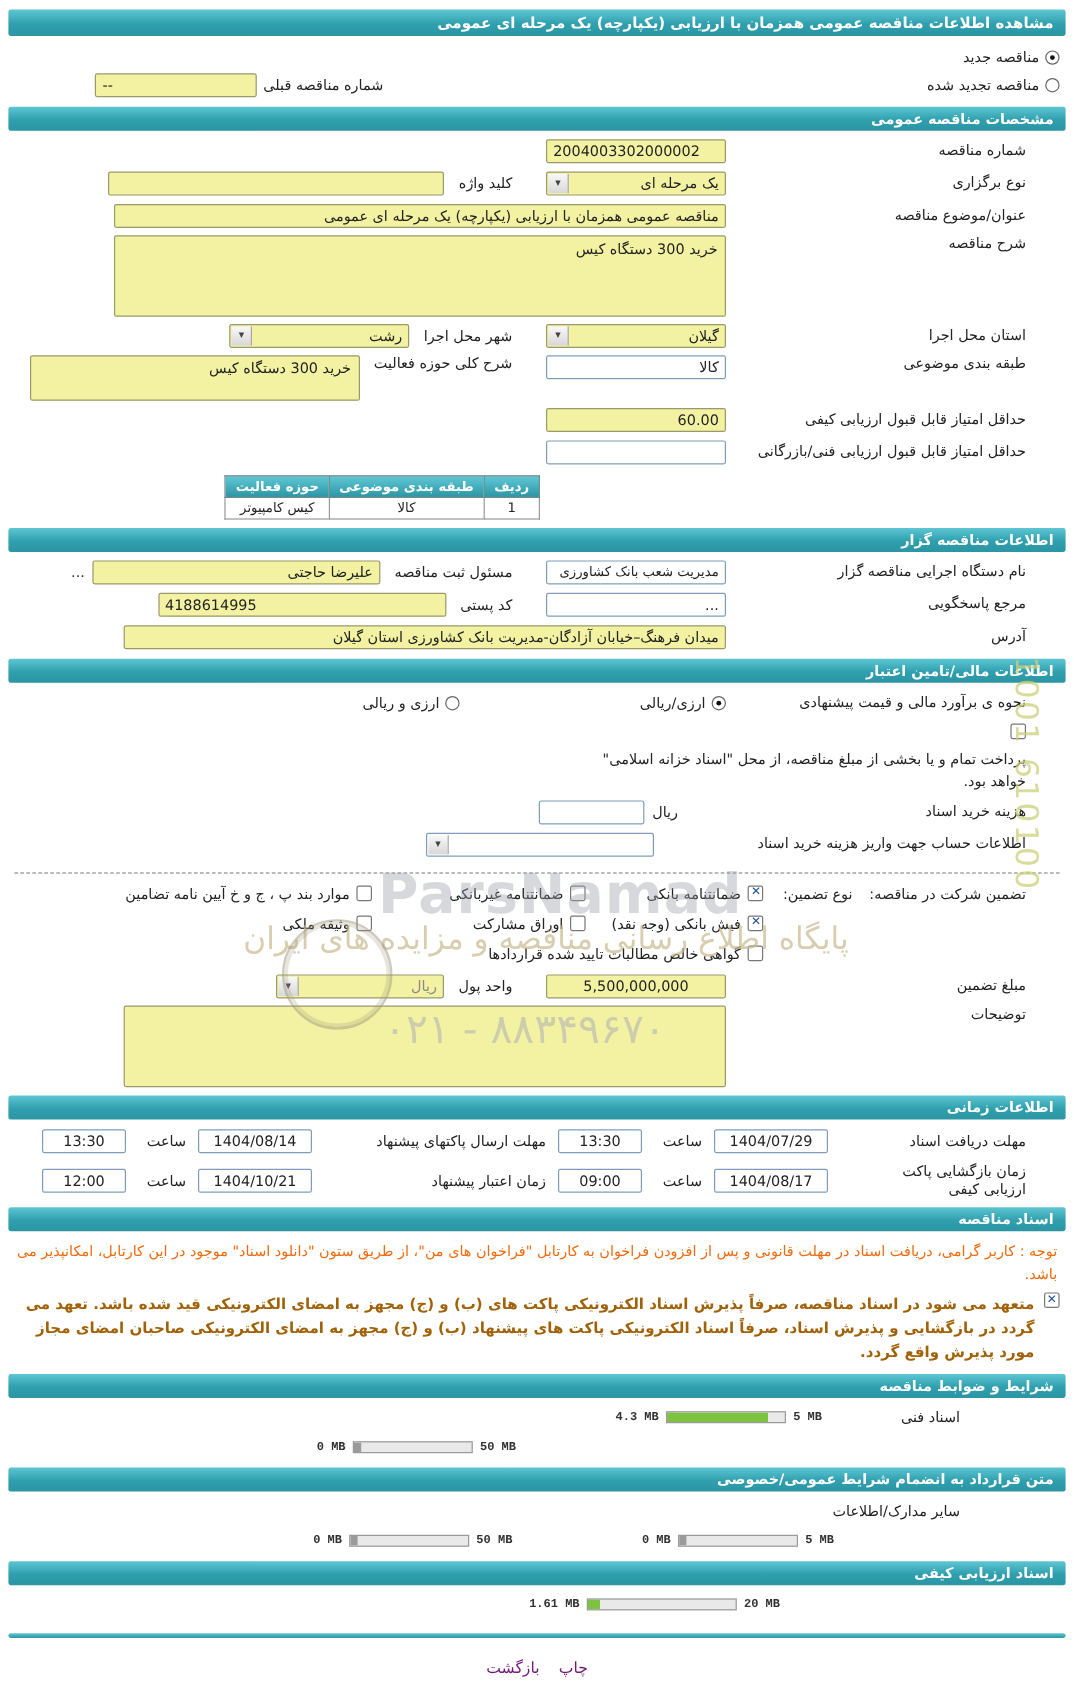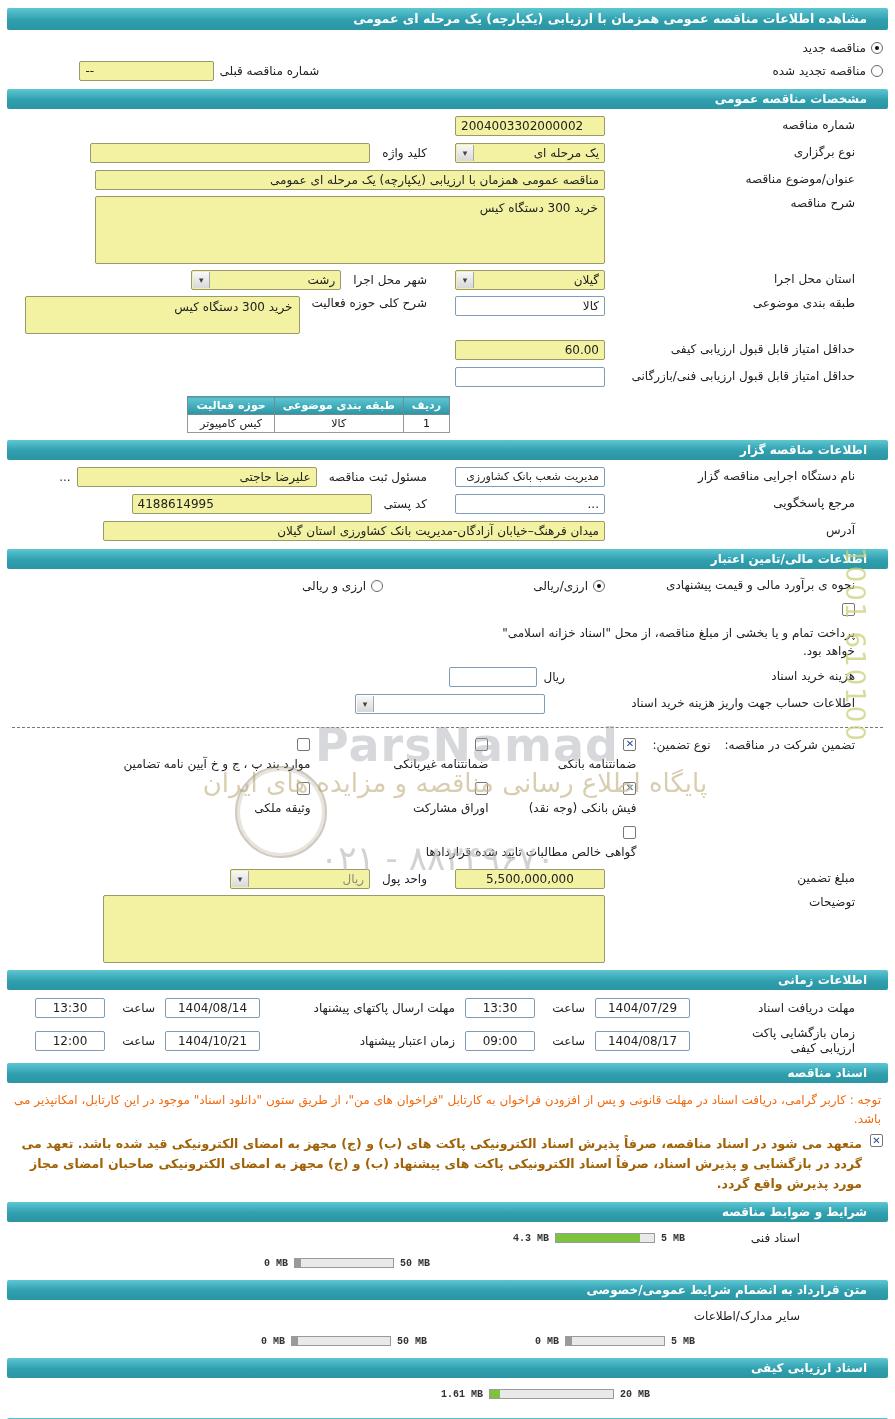--- a/index.html
+++ b/index.html
@@ -5,21 +5,21 @@
   *{box-sizing:border-box;margin:0;padding:0;}
   html,body{width:895px;}
   body{
     height:1419px;background:#fff;color:#222;direction:rtl;position:relative;overflow:hidden;
     font-family:"DejaVu Sans","Liberation Sans",sans-serif;font-size:12px;
   }
   
   .sec{
     background:linear-gradient(#5ec6d3,#2f9fae 55%,#2b95a3);
     color:#fff;font-weight:bold;font-size:12px;height:20px;line-height:20px;
-    padding:0 21px;margin:7px 7px 6px;border-radius:2px;
+    padding:0 10px;margin:7px 7px 6px;border-radius:2px;
   }
   .titlebar{height:22px;line-height:22px;margin:8px 7px 6px;font-size:12.5px;}
   
   .row{display:flex;align-items:center;margin:5px 40px 5px 10px;min-height:22px;}
   .row.top-align{align-items:flex-start;}
   .lbl{width:250px;padding-left:14px;line-height:1.3;color:#222;}
   .lbl2{padding:0 28px 0 12px;white-space:nowrap;color:#222;}
   
   .field{
     background:#fff;border:1px solid #7f9db9;border-radius:2px;height:20px;line-height:18px;
@@ -60,21 +60,21 @@
   .ellip{margin-right:6px;color:#333;}
   
   .note-row{display:flex;gap:8px;align-items:flex-start;margin:6px 40px 6px 10px;flex-direction:column;}
   .note-text{max-width:380px;line-height:1.5;}
   .dashed{border-top:1px dashed #777;margin:12px 12px 8px;}
   
   .guarantee-row{display:flex;align-items:flex-start;margin:10px 40px 8px 10px;}
   .g-lbl{margin-left:14px;white-space:nowrap;}
   .g-lbl2{margin-left:16px;white-space:nowrap;}
   .cb-grid{display:grid;grid-template-columns:140px 170px 235px;row-gap:10px;column-gap:8px;}
-  .cbi{display:flex;align-items:flex-start;gap:6px;line-height:1.25;flex-direction:column;}
+  .cbi{display:flex;align-items:flex-start;gap:6px;line-height:1.25;}
   .cbi.span-all{grid-column:1/-1;}
   
   .sched{display:grid;grid-template-columns:155px 95px 40px 70px 185px 95px 40px 70px;column-gap:10px;row-gap:8px;align-items:center;margin:8px 40px 6px 10px;}
   .sched .field{text-align:center;}
   .s-lbl{line-height:1.25;margin-left:40px;}
   
   .notice{color:#f26a0f;margin:8px 14px 6px;line-height:1.55;}
   .agreement{display:flex;gap:8px;align-items:flex-start;margin:6px 12px 8px;}
   .agreement-text{color:#a16207;font-weight:bold;line-height:1.6;font-size:12.5px;}
   

